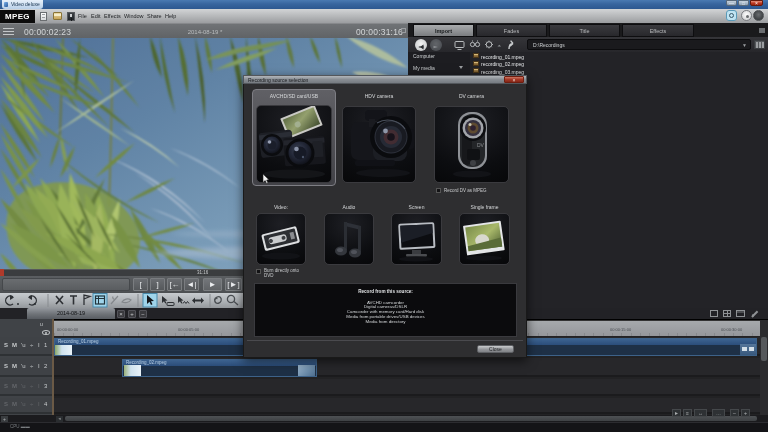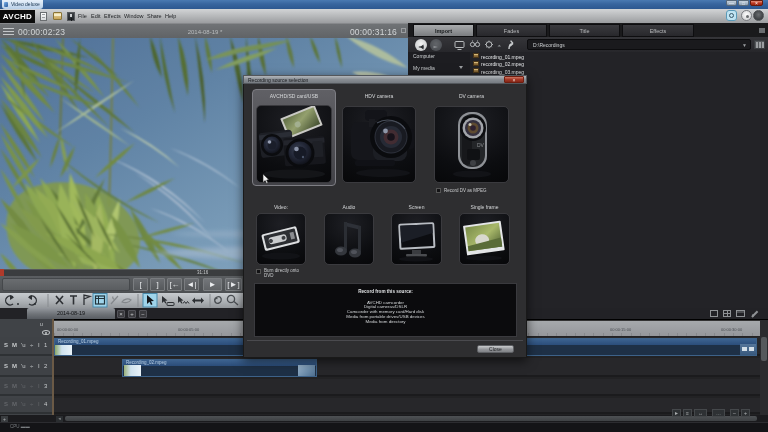--- a/index.html
+++ b/index.html
@@ -11,21 +11,21 @@
 #appico{left:4px;top:2px;width:4px;height:5px;background:linear-gradient(135deg,#7ab0e8,#2a5a9a);border-radius:1px;}
 .winbtn{top:0;height:6px;border-radius:0 0 2px 2px;}
 
 #menubar{left:0;top:9px;width:768px;height:14px;background:linear-gradient(180deg,#d2d4d6 0%,#b4b6b8 55%,#9b9da0 100%);}
 #mglogo{left:0;top:10px;width:35px;height:13px;background:#0c0c0c;color:#fff;font-weight:bold;font-size:8px;text-align:center;line-height:13px;letter-spacing:.3px;}
 .mbico{top:11.5px;width:9px;height:9px;}
 .menuitem{top:10px;height:13px;line-height:13px;font-size:5.5px;color:#1d1f22;}
 .circbtn{top:10px;width:11px;height:11px;border-radius:3px;}
 
 #tcbar{left:0;top:23px;width:408px;height:15px;background:linear-gradient(180deg,#707376 0%,#606366 100%);border-top:1px solid #87898c;}
-.tc{color:#d3d6d8;font-size:8.5px;letter-spacing:.2px;top:27px;}
+.tc{color:#d3d6d8;font-size:8.5px;letter-spacing:.2px;top:27px;margin-left:6px;}
 
 #preview{left:0;top:38px;width:408px;height:231px;overflow:hidden;filter:saturate(0.9) brightness(0.97);}
 
 #scrub{left:0;top:269px;width:408px;height:7px;background:#3b3d3f;border-top:1px solid #57595b;}
 
 #transport{left:0;top:276px;width:408px;height:17px;background:linear-gradient(180deg,#5b5e61,#4c4f52);}
 .tbtn{top:278px;width:15px;height:13px;background:linear-gradient(180deg,#6a6d71,#55585b);border:1px solid #7a7d80;border-radius:1px;color:#eceef0;font-size:8px;text-align:center;line-height:12px;}
 
 #toolbar{left:0;top:293px;width:408px;height:15px;background:linear-gradient(180deg,#c7cbcf 0%,#abafb3 60%,#94989c 100%);}
 
@@ -70,21 +70,21 @@
 <div id="app">
 
   <div class="abs" id="wtitle"></div>
   <div class="abs" id="apptab">Video deluxe</div>
   <div class="abs" id="appico"></div>
   <div class="abs winbtn" style="left:726px;width:11px;background:linear-gradient(180deg,#c6d2de,#8fa2b6);border:1px solid #5a6a7a;color:#fff;font-size:5px;line-height:4px;text-align:center;">—</div>
   <div class="abs winbtn" style="left:738px;width:11px;background:linear-gradient(180deg,#c6d2de,#8fa2b6);border:1px solid #5a6a7a;color:#fff;font-size:4px;line-height:5px;text-align:center;">□</div>
   <div class="abs winbtn" style="left:750px;width:13px;background:linear-gradient(180deg,#e8967e,#c03a24 50%,#9a2612);border:1px solid #6a1a0a;color:#fff;font-size:5px;line-height:5px;text-align:center;">×</div>
 
   <div class="abs" id="menubar"></div>
-  <div class="abs" id="mglogo">AVCHD</div>
+  <div class="abs" id="mglogo">MPEG</div>
   <div class="abs mbico" style="left:40px;width:7px;background:linear-gradient(180deg,#fdfdfd,#d8dadc);border:1px solid #6a6d70;">
       <div style="margin:1.5px 1px;height:1px;background:#9a9da0;"></div>
       <div style="margin:0 1px 1px;height:1px;background:#9a9da0;"></div>
     </div>
   <div class="abs mbico" style="left:53px;width:9px;height:8px;top:12px;background:linear-gradient(180deg,#ead9a4,#c8a458);border:1px solid #8a7438;border-radius:1px;">
       <div style="margin-top:1px;height:1.5px;background:#f6ecc8;"></div>
     </div>
   <div class="abs mbico" style="left:67px;width:8px;background:linear-gradient(180deg,#3e4246,#1e2226);border:1px solid #55585c;">
       <div style="margin:1px 2px 0;height:3px;background:#cdd0d2;"></div>
       <div style="margin:1px 2.5px 0;height:3px;background:#15181b;"></div>

